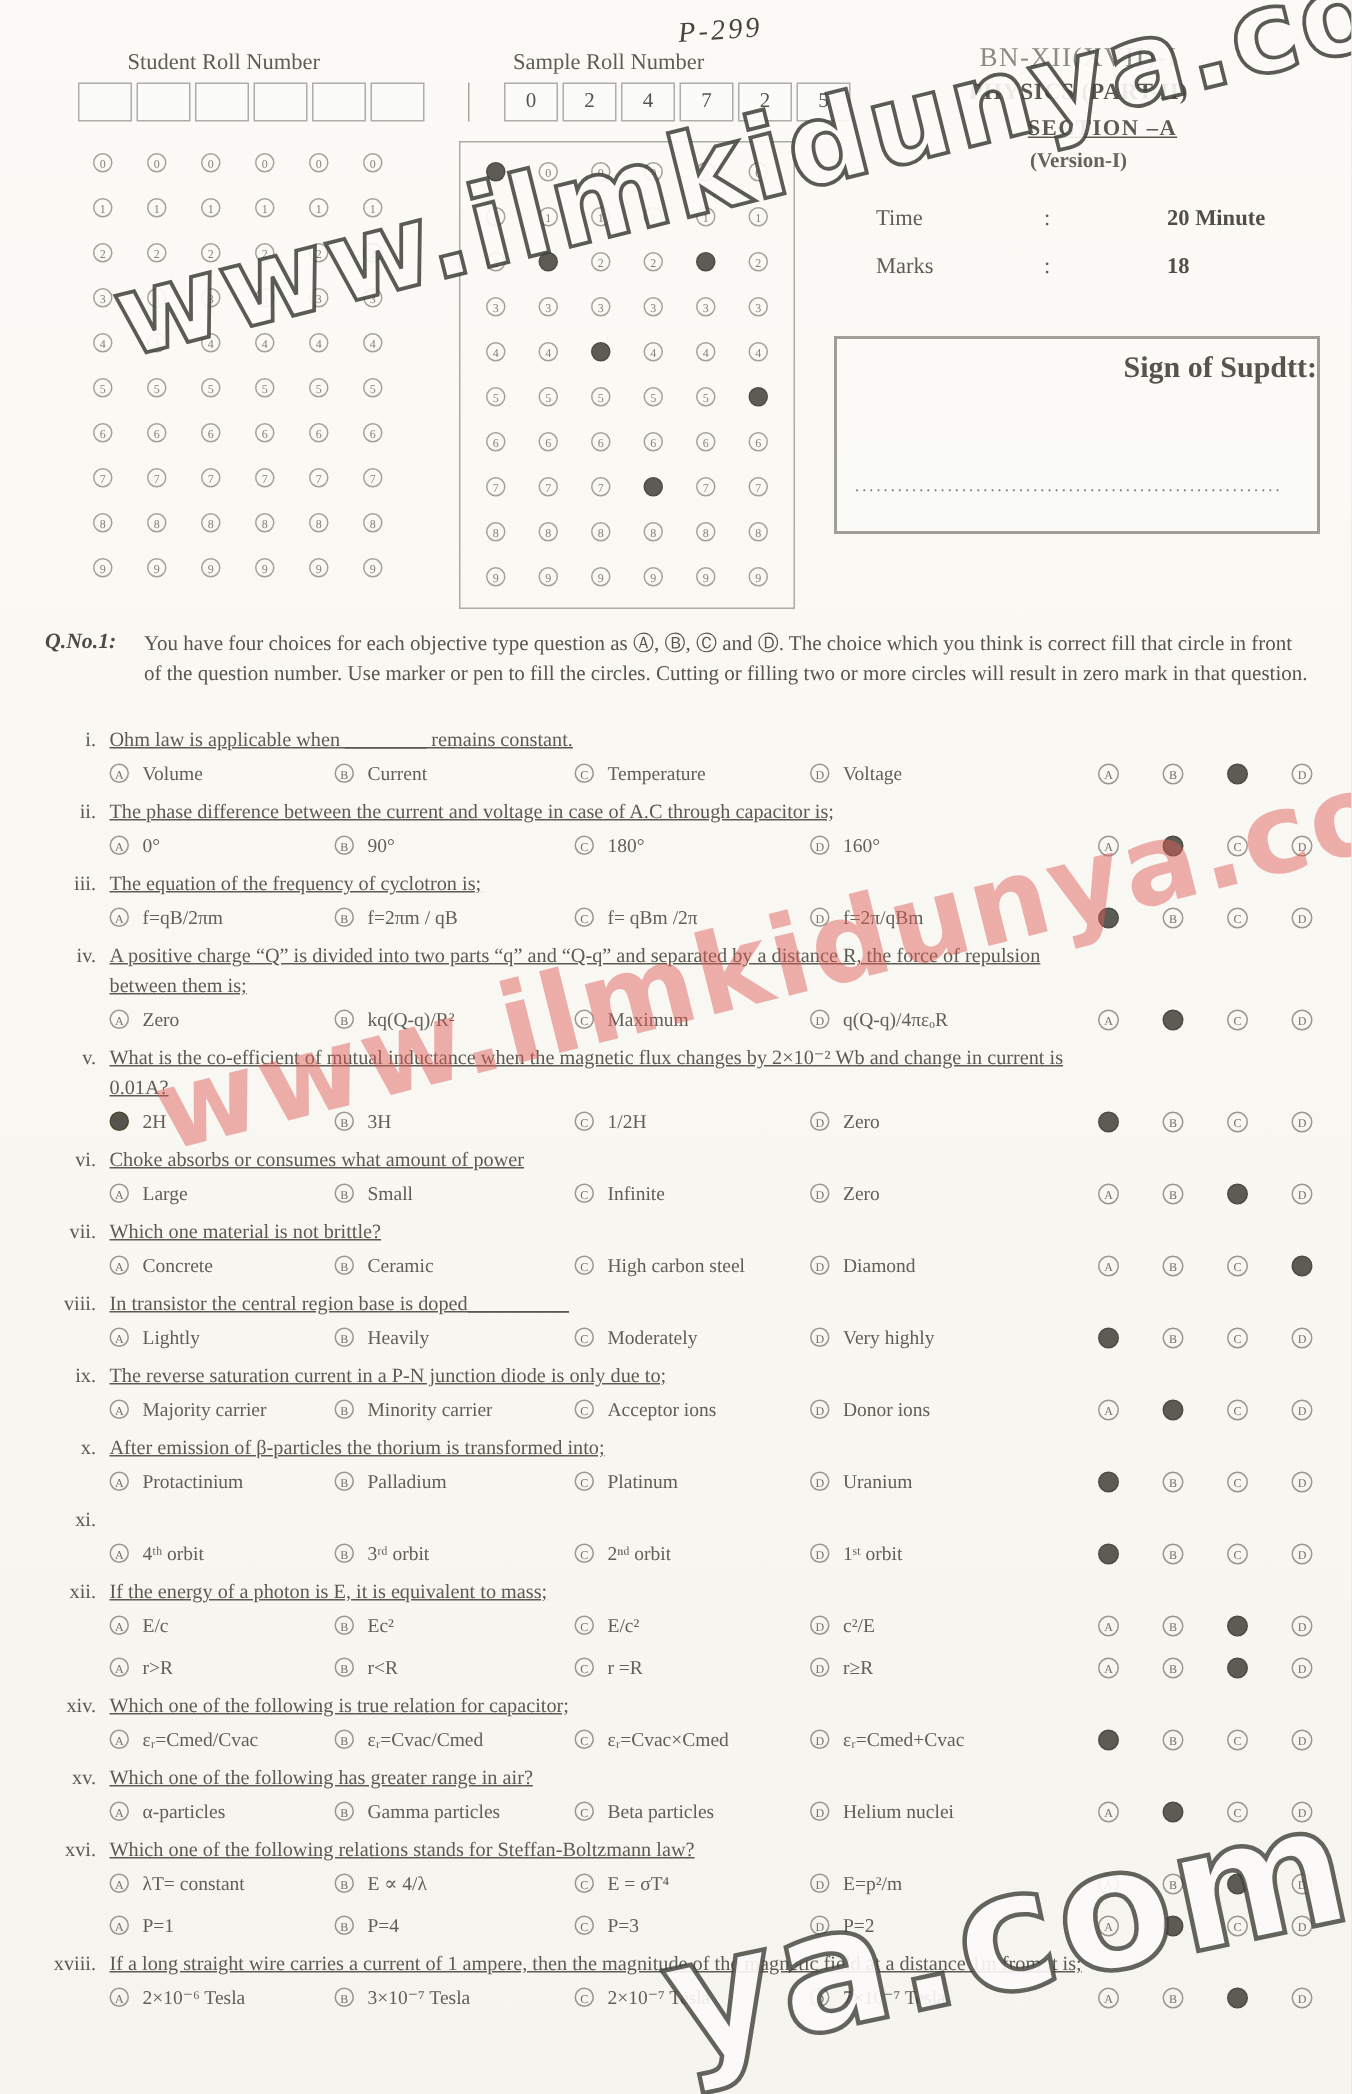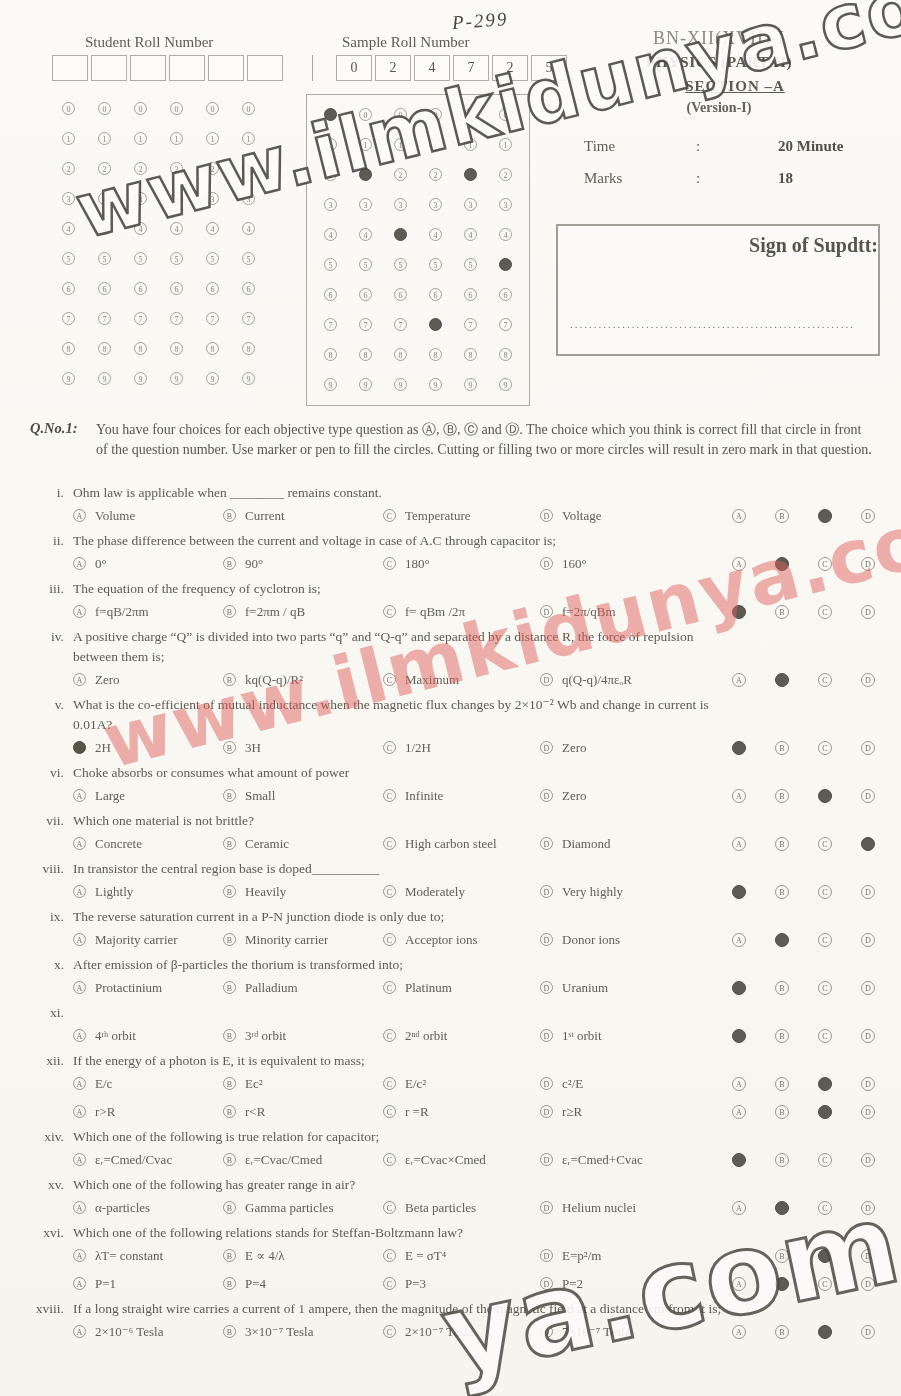--- a/index.html
+++ b/index.html
@@ -65,21 +65,21 @@
   
   #body-area{position:absolute;left:30px;top:420px;width:845px;}
   #instructions{display:flex;margin-bottom:23px;}
   #inst-label{font-weight:bold;font-style:italic;font-size:14.5px;width:66px;
       flex:none;color:#4c4c44;}
   #inst-text{font-size:14px;line-height:1.42;color:#56564d;width:779px;}
   .q{margin-bottom:2px;}
   .q-head{display:flex;}
   .q-num{width:34px;text-align:right;margin-right:9px;flex:none;font-size:13.5px;
       color:#5b5b52;line-height:20px;}
-  .q-text{max-width:650px;font-size:13.5px;line-height:20px;color:#5b5b52;}
+  .q-text{max-width:650px;font-size:13.5px;line-height:20px;color:#5b5b52;text-decoration:underline;}
   .opt-line{display:flex;align-items:center;margin-left:43px;height:26px;}
   .opt-row{display:grid;grid-template-columns:150px 160px 157px 150px;width:617px;flex:none;}
   .opt-cell{display:flex;align-items:center;min-width:0;}
   .letter-circle{width:13px;height:13px;border:1px solid rgba(120,120,110,.75);
       border-radius:50%;font-size:8px;line-height:13px;text-align:center;
       color:#73736a;flex:none;margin-right:9px;box-sizing:border-box;}
   .letter-circle.filled{background:#55554e;border-color:#49492f;color:transparent;}
   .opt-text{font-size:13px;color:#60605*7;color:#606057;white-space:nowrap;
       overflow:hidden;text-overflow:clip;}
   .bubble-group{display:flex;justify-content:space-between;flex:1;margin-left:42px;}

